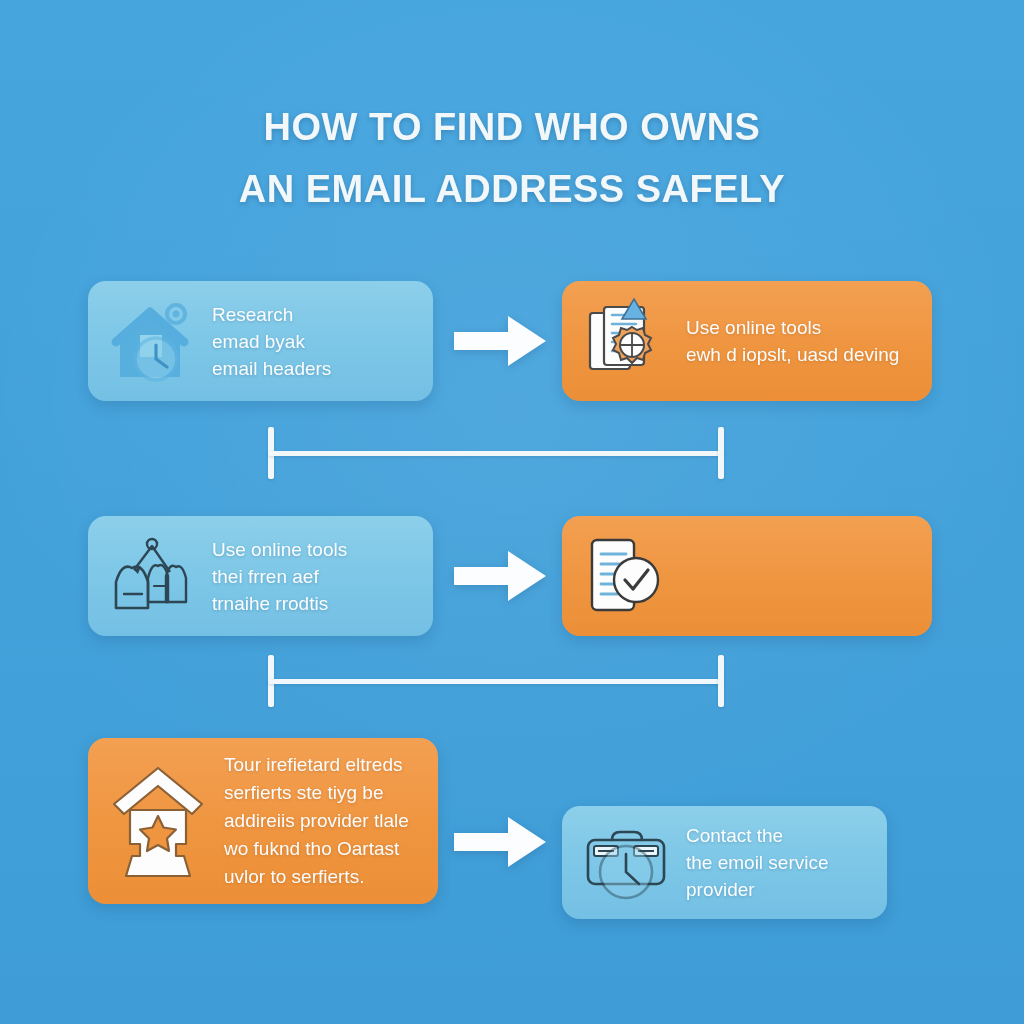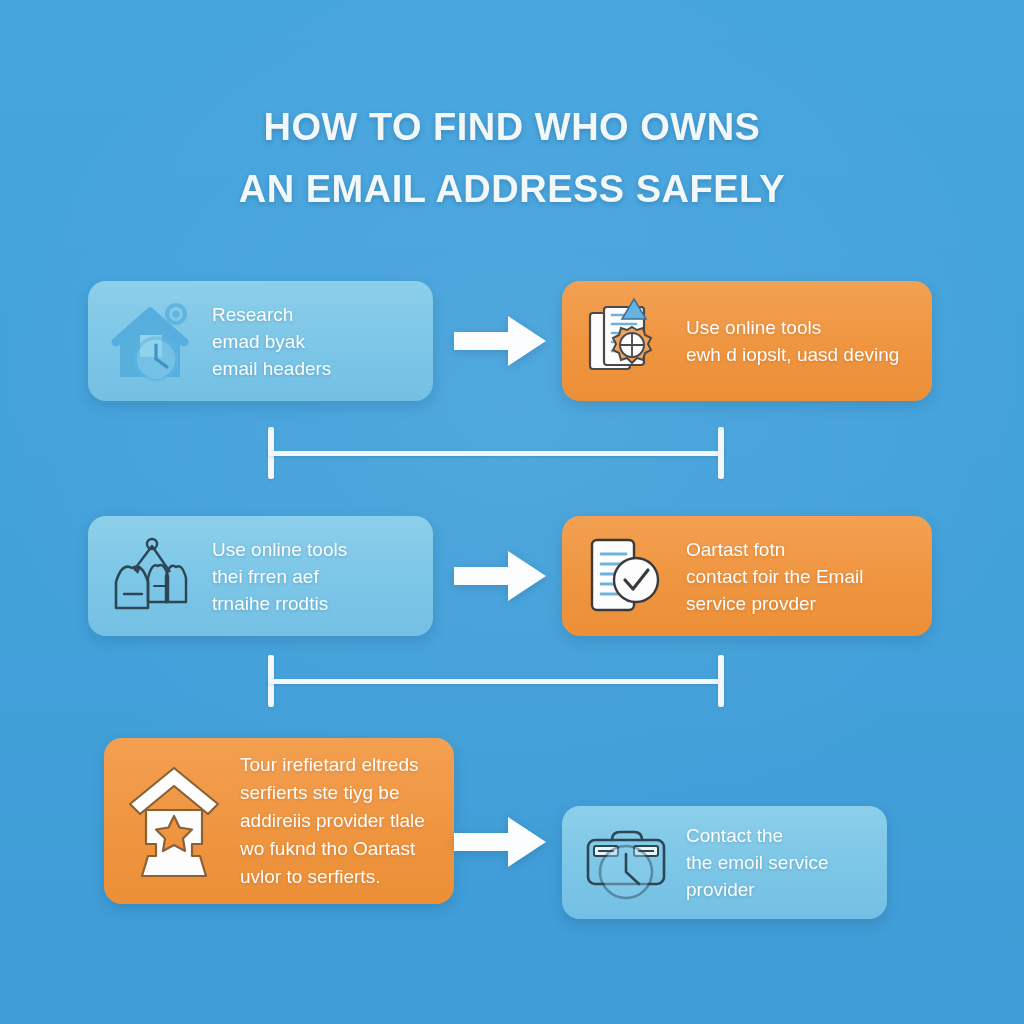--- a/index.html
+++ b/index.html
@@ -84,21 +84,21 @@
     text-shadow: 0 1px 3px rgba(25,70,105,0.25);
   }
   .step.orange .step-text { text-shadow: 0 1px 3px rgba(140,70,15,0.28); }
   .step-text .ln { display: block; white-space: nowrap; }
 
   
   #box-1 { left: 88px;  top: 281px; width: 345px; height: 120px; }
   #box-2 { left: 562px; top: 281px; width: 370px; height: 120px; }
   #box-3 { left: 88px;  top: 516px; width: 345px; height: 120px; }
   #box-4 { left: 562px; top: 516px; width: 370px; height: 120px; }
-  #box-5 { left: 88px;  top: 738px; width: 350px; height: 166px; margin-left: 16px; }
+  #box-5 { left: 88px;  top: 738px; width: 350px; height: 166px; }
   #box-6 { left: 562px; top: 786px; width: 325px; height: 113px; margin-top: 20px; }
 
   #box-5 .step-text { font-size: 19px; line-height: 28px; }
   #box-5 .step-icon { width: 104px; height: 126px; }
 
   
   .arrow {
     position: absolute;
     width: 96px;
     height: 56px;
@@ -229,25 +229,20 @@
 
   <div class="step orange" id="box-4">
     <div class="step-icon">
       <svg width="88" height="88" viewBox="0 0 88 88">
         <rect x="10" y="8" width="42" height="70" rx="5" fill="#fdfdfd" stroke="#3b3b3b" stroke-width="2.4"></rect>
         <path d="M19 22 L44 22 M19 32 L44 32 M19 42 L44 42 M19 52 L40 52 M19 62 L36 62" stroke="#6fb3dd" stroke-width="2.8" stroke-linecap="round"></path>
         <circle cx="54" cy="48" r="22" fill="#fdfdfd" stroke="#3b3b3b" stroke-width="2.4"></circle>
         <path d="M43 48 L51 57 L66 38" fill="none" stroke="#3b3b3b" stroke-width="3.2" stroke-linecap="round" stroke-linejoin="round"></path>
       </svg>
     </div>
-    <div class="step-text">
-      <span class="ln">Oartast fotn</span>
-      <span class="ln">contact foir the Email</span>
-      <span class="ln">service provder</span>
-    </div>
   </div>
 
   <div class="connector" id="connector-2">
     <div class="cap left"></div>
     <div class="bar"></div>
     <div class="cap right"></div>
   </div>
 
   <div class="step orange" id="box-5">
     <div class="step-icon">

